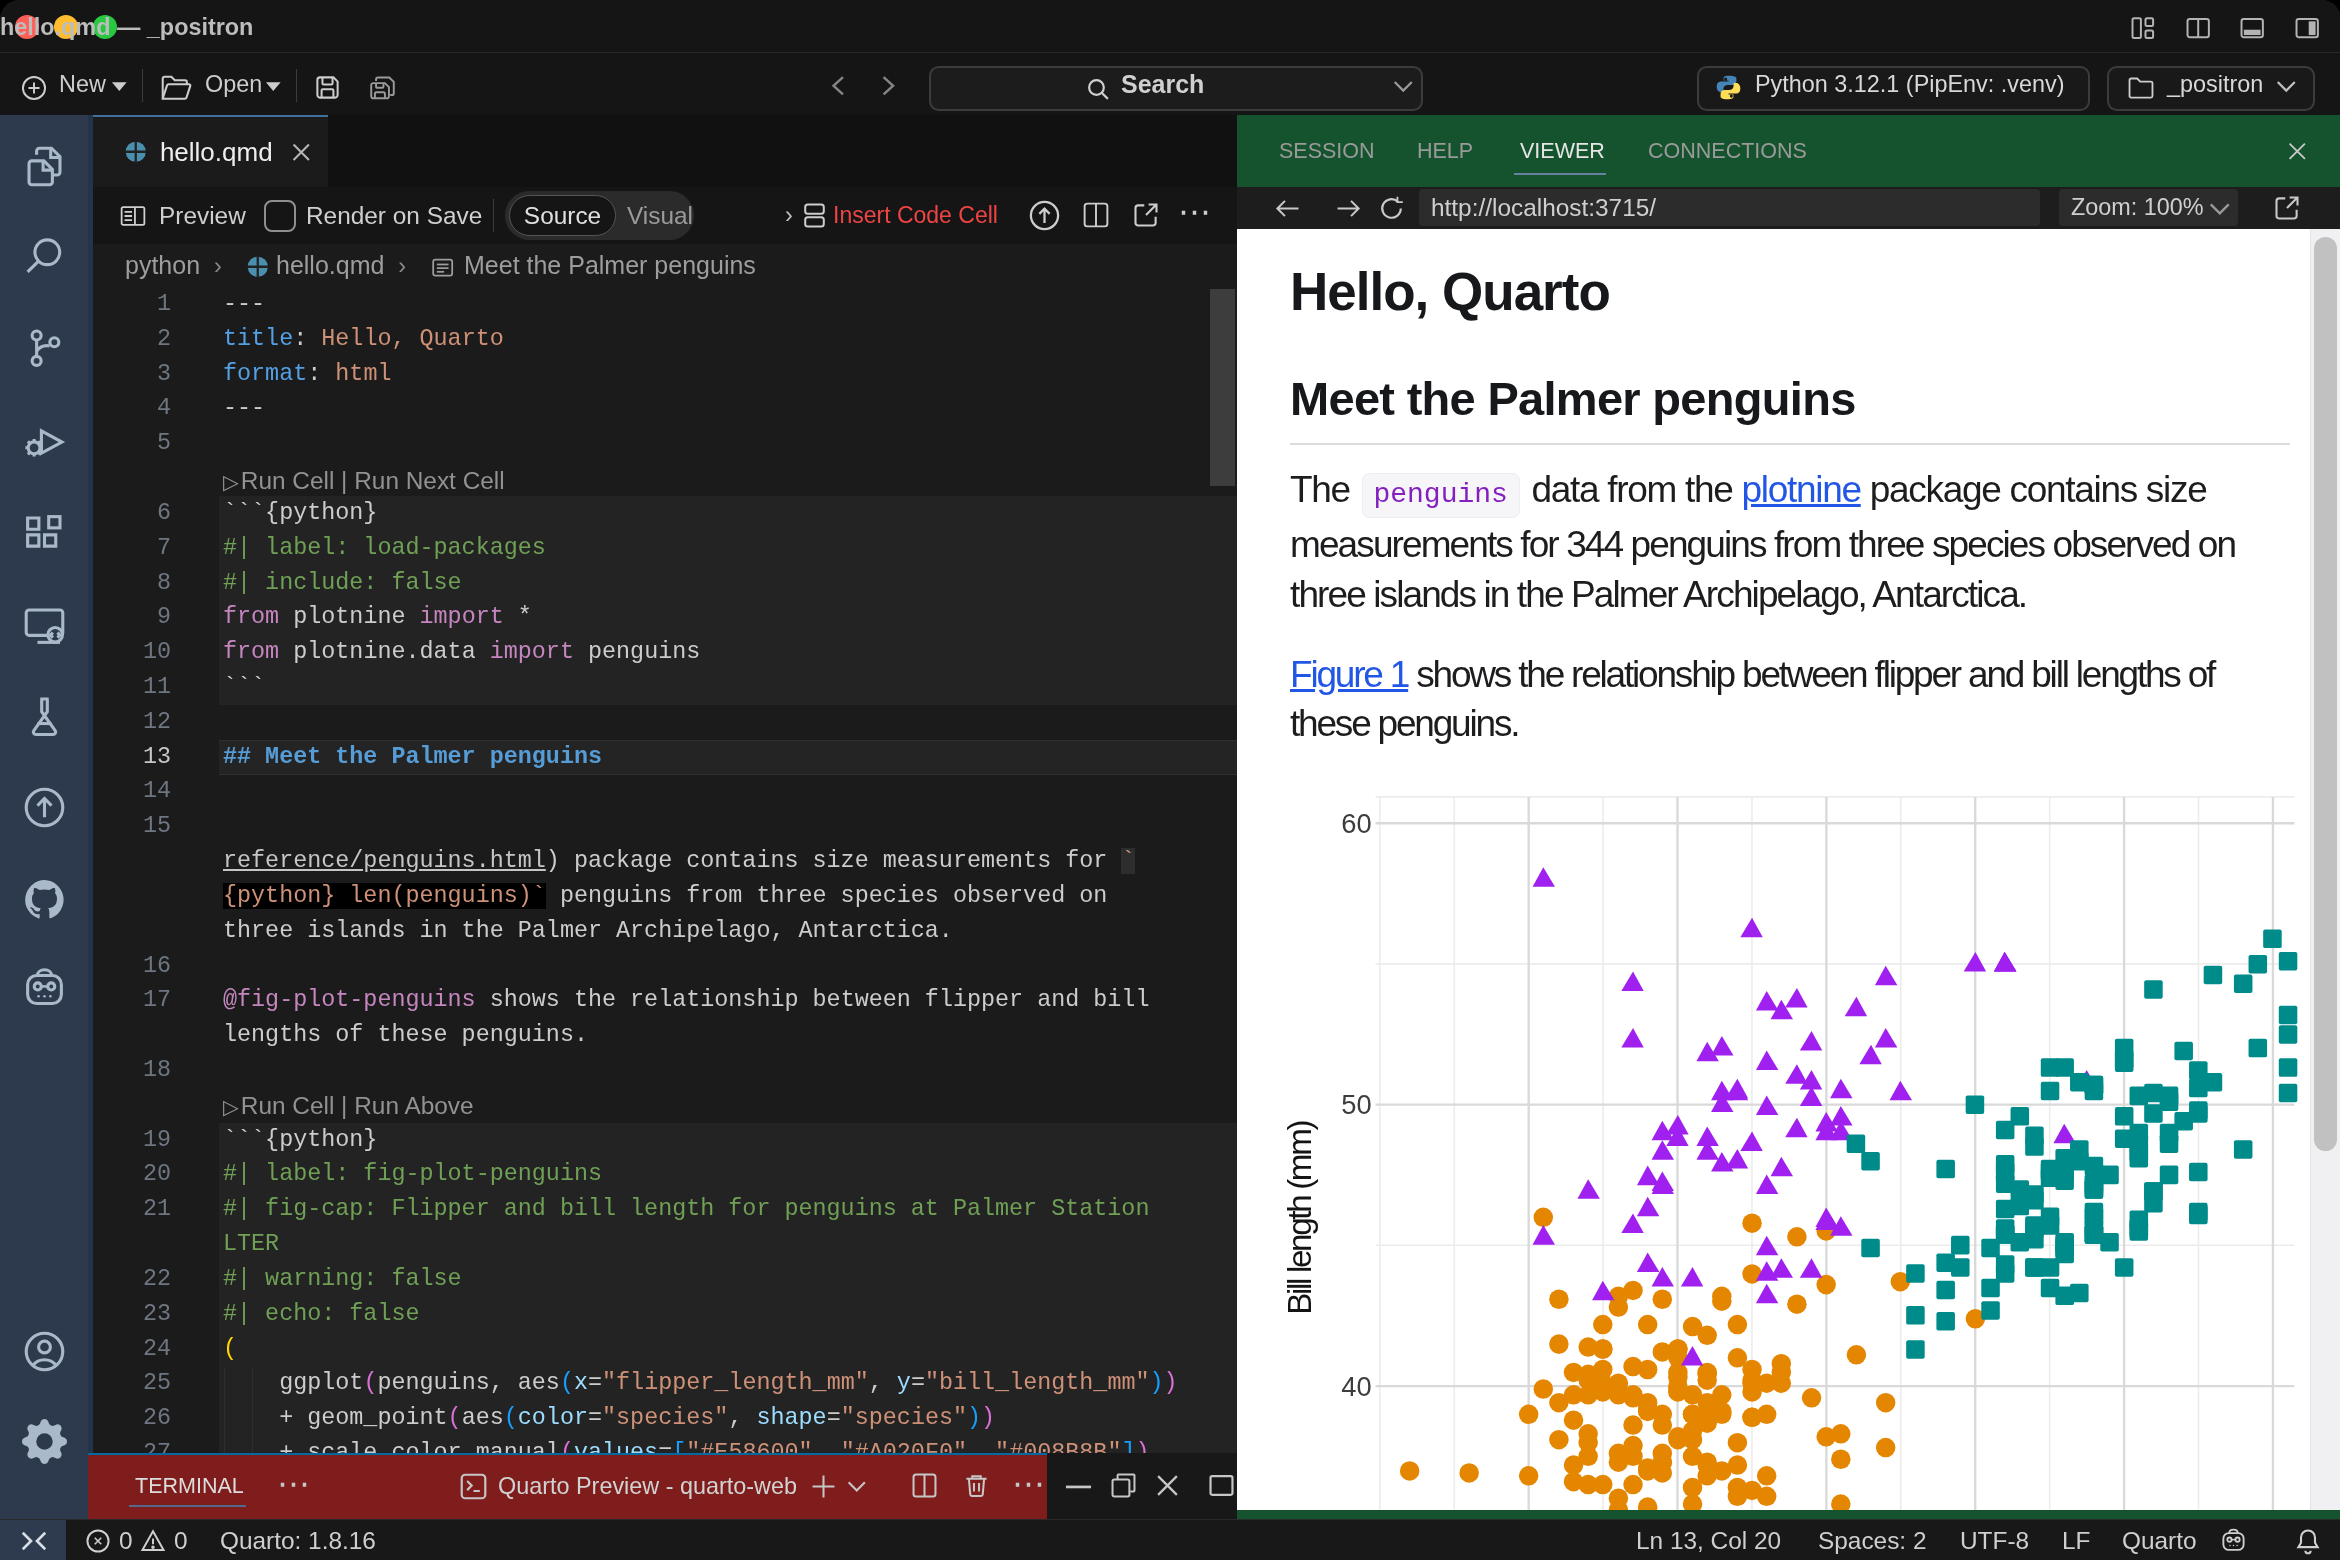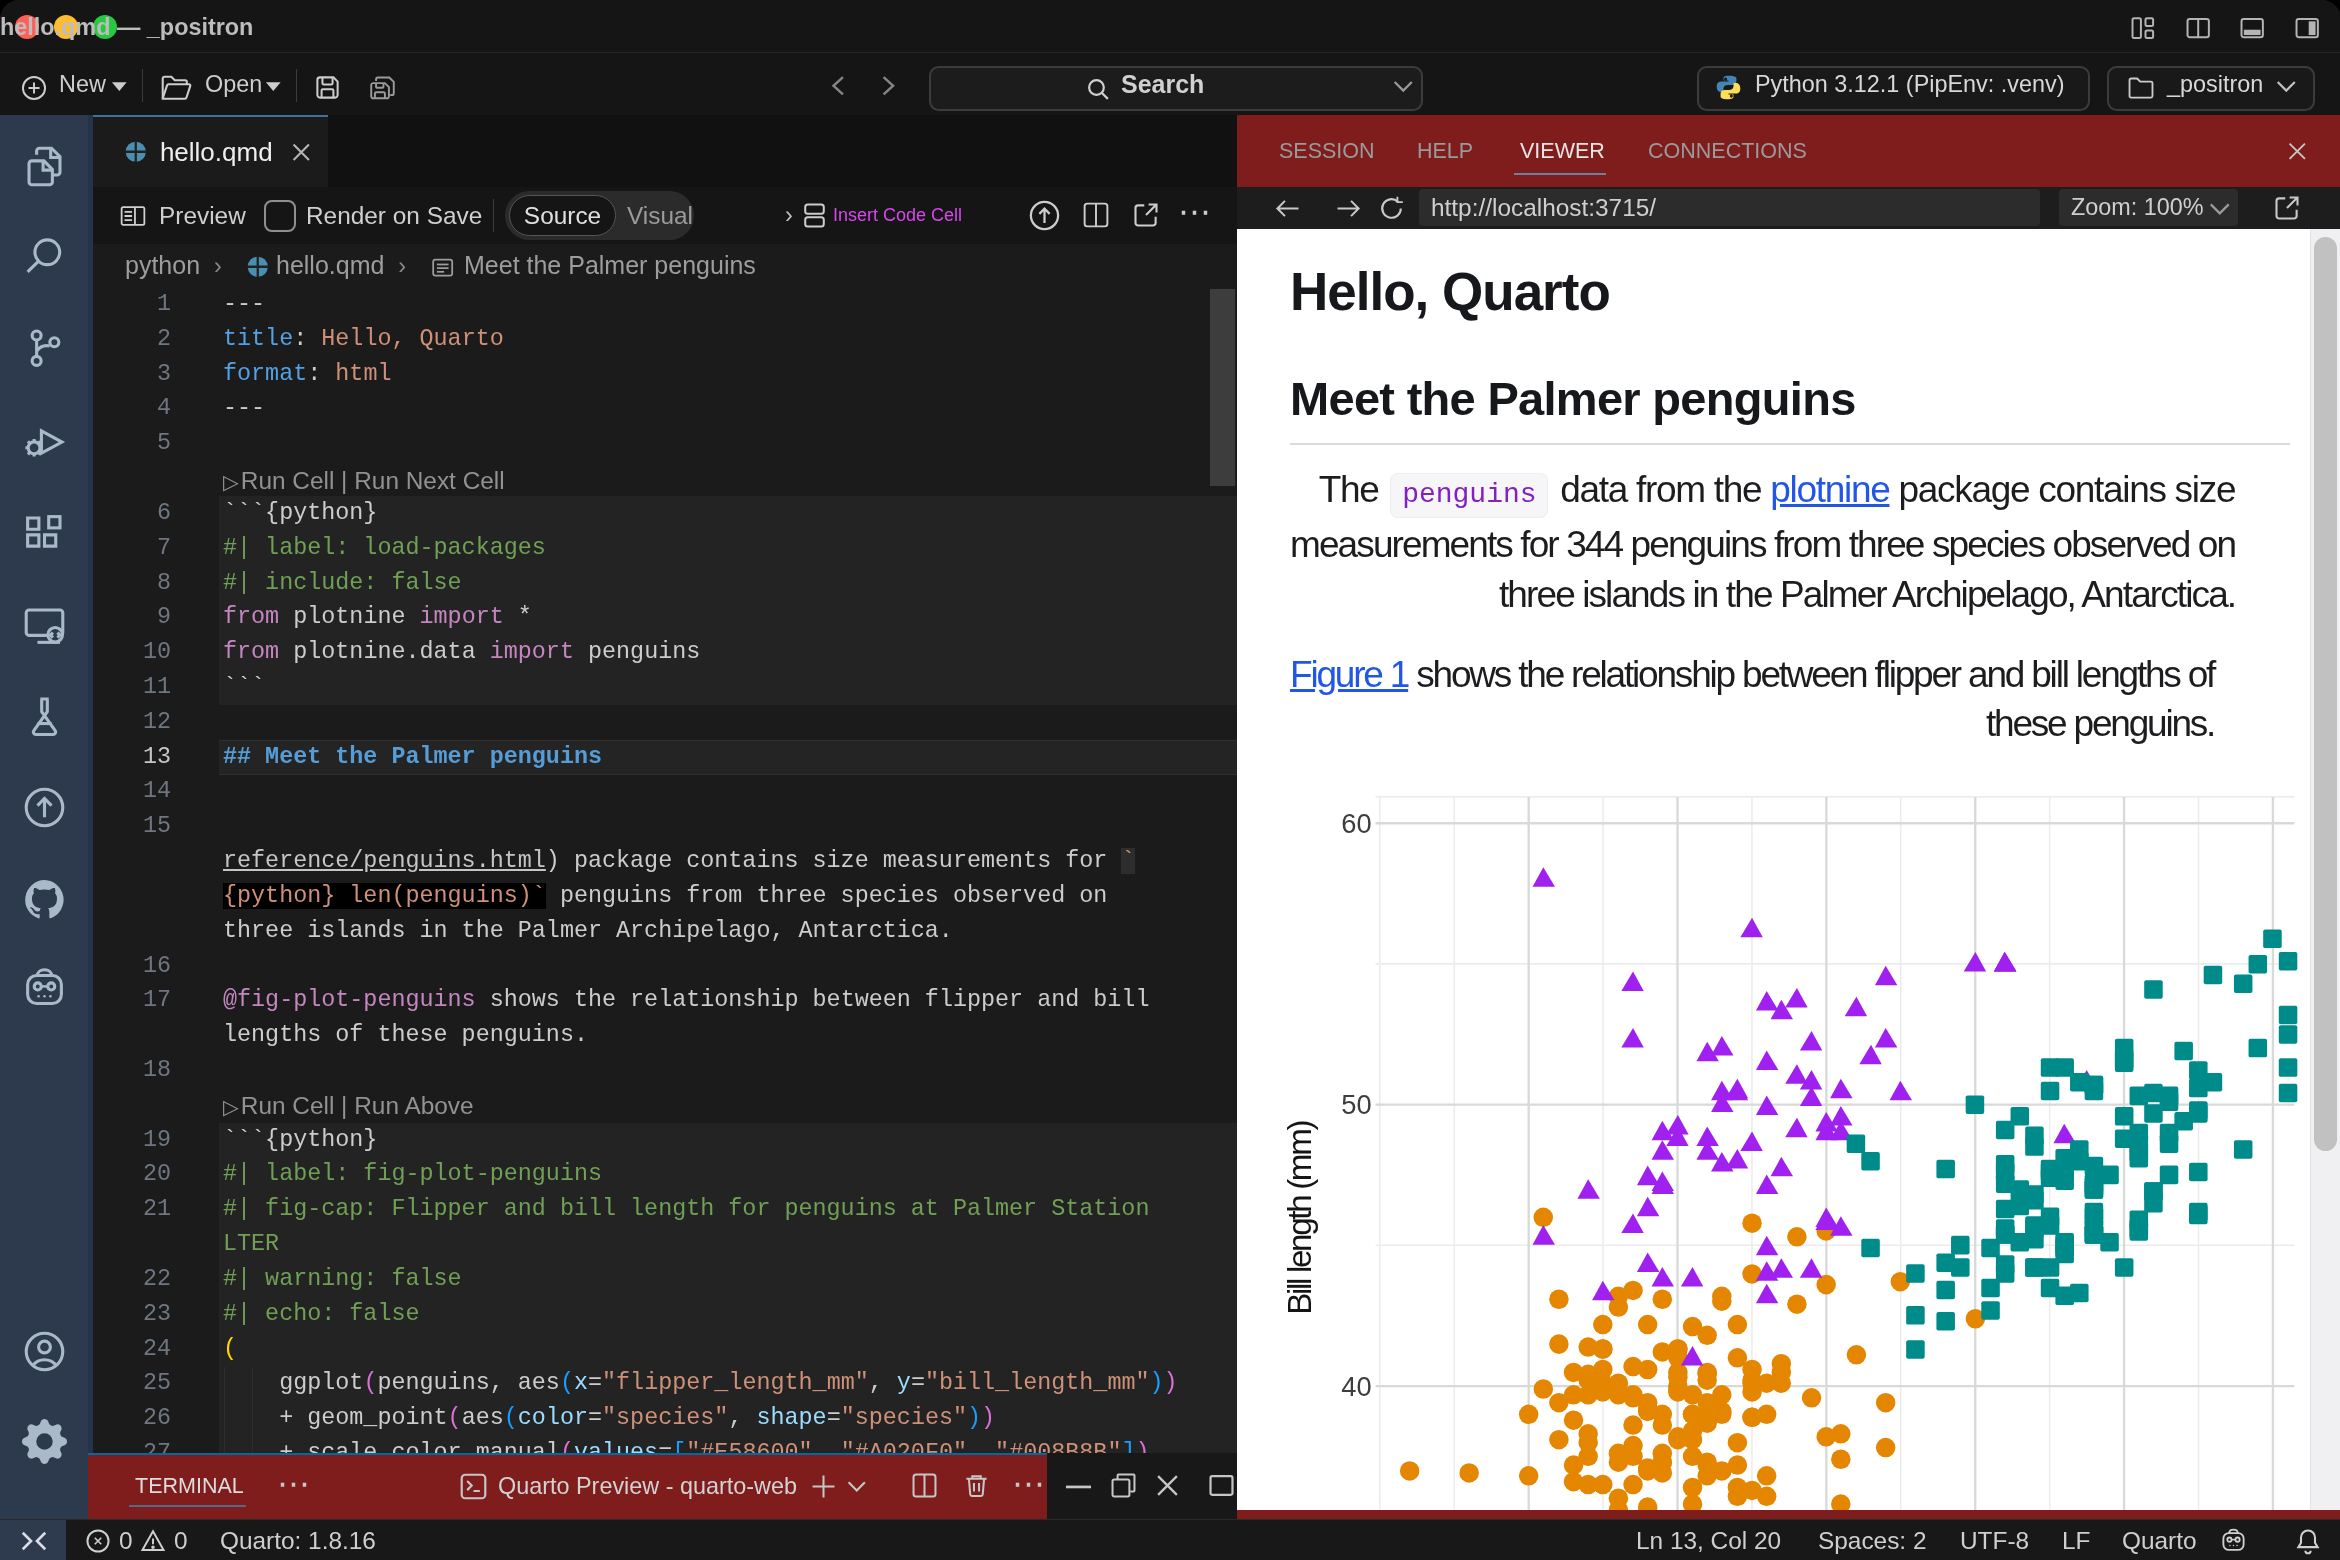--- a/index.html
+++ b/index.html
@@ -30,21 +30,21 @@
 .lens { position:absolute; left:135px; color:#929292; font-size:24.4px; line-height:35px; font-family:"Liberation Sans",sans-serif; }
 .cellbg { position:absolute; left:131px; width:1018px; background:#232323; }
 
 .c-key { color:#54a0e4; } .c-str { color:#ce9178; } .c-cmt { color:#6fa055; }
 .c-kw { color:#C586C0; } .c-var { color:#9cdcfe; } .c-h { color:#569cd6; font-weight:bold; }
 .c-b1 { color:#ffd700; } .c-b2 { color:#da70d6; } .c-b3 { color:#179fff; }
 .c-url { color:#c5c5c5; text-decoration:underline; }
 
 #terminal { position:absolute; left:88px; top:1453px; width:959px; height:66px; background:#7f1d1d; border-top:2px solid #0369a1; }
 
-#rpanel { position:absolute; left:1237px; top:115px; width:1104px; height:1404px; background:#7f1d1d;text-align:right; }
+#rpanel { position:absolute; left:1237px; top:115px; width:1104px; height:1404px; background:#14532d; }
 #ptabs { position:absolute; left:0; top:0; width:1104px; height:72px; }
 .ptab { position:absolute; top:0; height:72px; line-height:72px; color:#9a9a9a; font-size:21.5px; letter-spacing:0px; }
 #vtoolbar { position:absolute; left:0; top:72px; width:1104px; height:42px; background:#1d1d1d; }
 #vcontent { position:absolute; left:0px; top:114px; width:1104px; height:1281px; background:#ffffff; overflow:hidden; }
 
 #statusbar { position:absolute; left:0; top:1519px; width:2341px; height:41px; background:#181818; border-top:1px solid #2a2a2a; }
 .st { position:absolute; color:#cfcfcf; font-size:24.4px; line-height:41px; white-space:pre; }
 svg { display:block; }
 .ico { position:absolute; }
 </style>
@@ -223,21 +223,21 @@
       <div class="abs" style="left:218px;top:0;height:57px;line-height:57px;color:#cfcfcf;font-size:24.4px;">Render on Save</div>
       <div class="tbsep" style="left:405px;top:11.7px;"></div>
       <div class="abs" style="left:417px;top:3.9px;width:189px;height:49px;background:#2b2b2b;border-radius:24.4px;"></div>
       <div class="abs" style="left:421px;top:7.8px;width:107px;height:41px;background:#151515;border:1.5px solid #555;border-radius:20.5px;color:#e0e0e0;font-size:24.4px;text-align:center;line-height:39px;">Source</div>
       <div class="abs" style="left:539px;top:3.9px;height:66px;line-height:49px;color:#9b9b9b;font-size:24.4px;">Visual</div>
       <div class="abs" style="left:697px;top:0;height:57px;line-height:57px;color:#c0c0c0;font-size:23.4px;">›</div>
       <svg class="ico" style="left:713px;top:14.6px;" width="27" height="27" viewBox="0 0 16 16" fill="none" stroke="#cdcdcd" stroke-width="1.2">
           <rect x="2.5" y="1.5" width="11" height="5.5" rx="1.5"></rect>
           <rect x="2.5" y="9" width="11" height="5.5" rx="1.5"></rect>
         </svg>
-      <div class="abs" style="left:745px;top:0;height:57px;line-height:57px;color:#d946ef;font-size:18px;">Insert Code Cell</div>
+      <div class="abs" style="left:745px;top:0;height:57px;line-height:57px;color:#ef4444;font-size:23px;">Insert Code Cell</div>
       <svg class="ico" style="left:940px;top:11.7px;" width="33" height="33" viewBox="0 0 16 16" fill="none" stroke="#cdcdcd" stroke-width="1.1">
           <circle cx="8" cy="8" r="6.6"></circle>
           <path d="M8 11.6 V4.9 M5.5 7.2 L8 4.7 L10.5 7.2"></path>
         </svg>
       <svg class="ico" style="left:994px;top:13.7px;" width="28" height="28" viewBox="0 0 16 16" fill="none" stroke="#cdcdcd" stroke-width="1.1">
           <rect x="1.5" y="1.5" width="13" height="13" rx="1.5"></rect>
           <line x1="8" y1="1.5" x2="8" y2="14.5"></line>
         </svg>
       <svg class="ico" style="left:1044px;top:13.7px;" width="28" height="28" viewBox="0 0 16 16" fill="none" stroke="#cdcdcd" stroke-width="1.2">
           <path d="M7 2.5 H3.5 A1.5 1.5 0 0 0 2 4 v8.5 A1.5 1.5 0 0 0 3.5 14 h8.5 a1.5 1.5 0 0 0 1.5-1.5 V9"></path>

